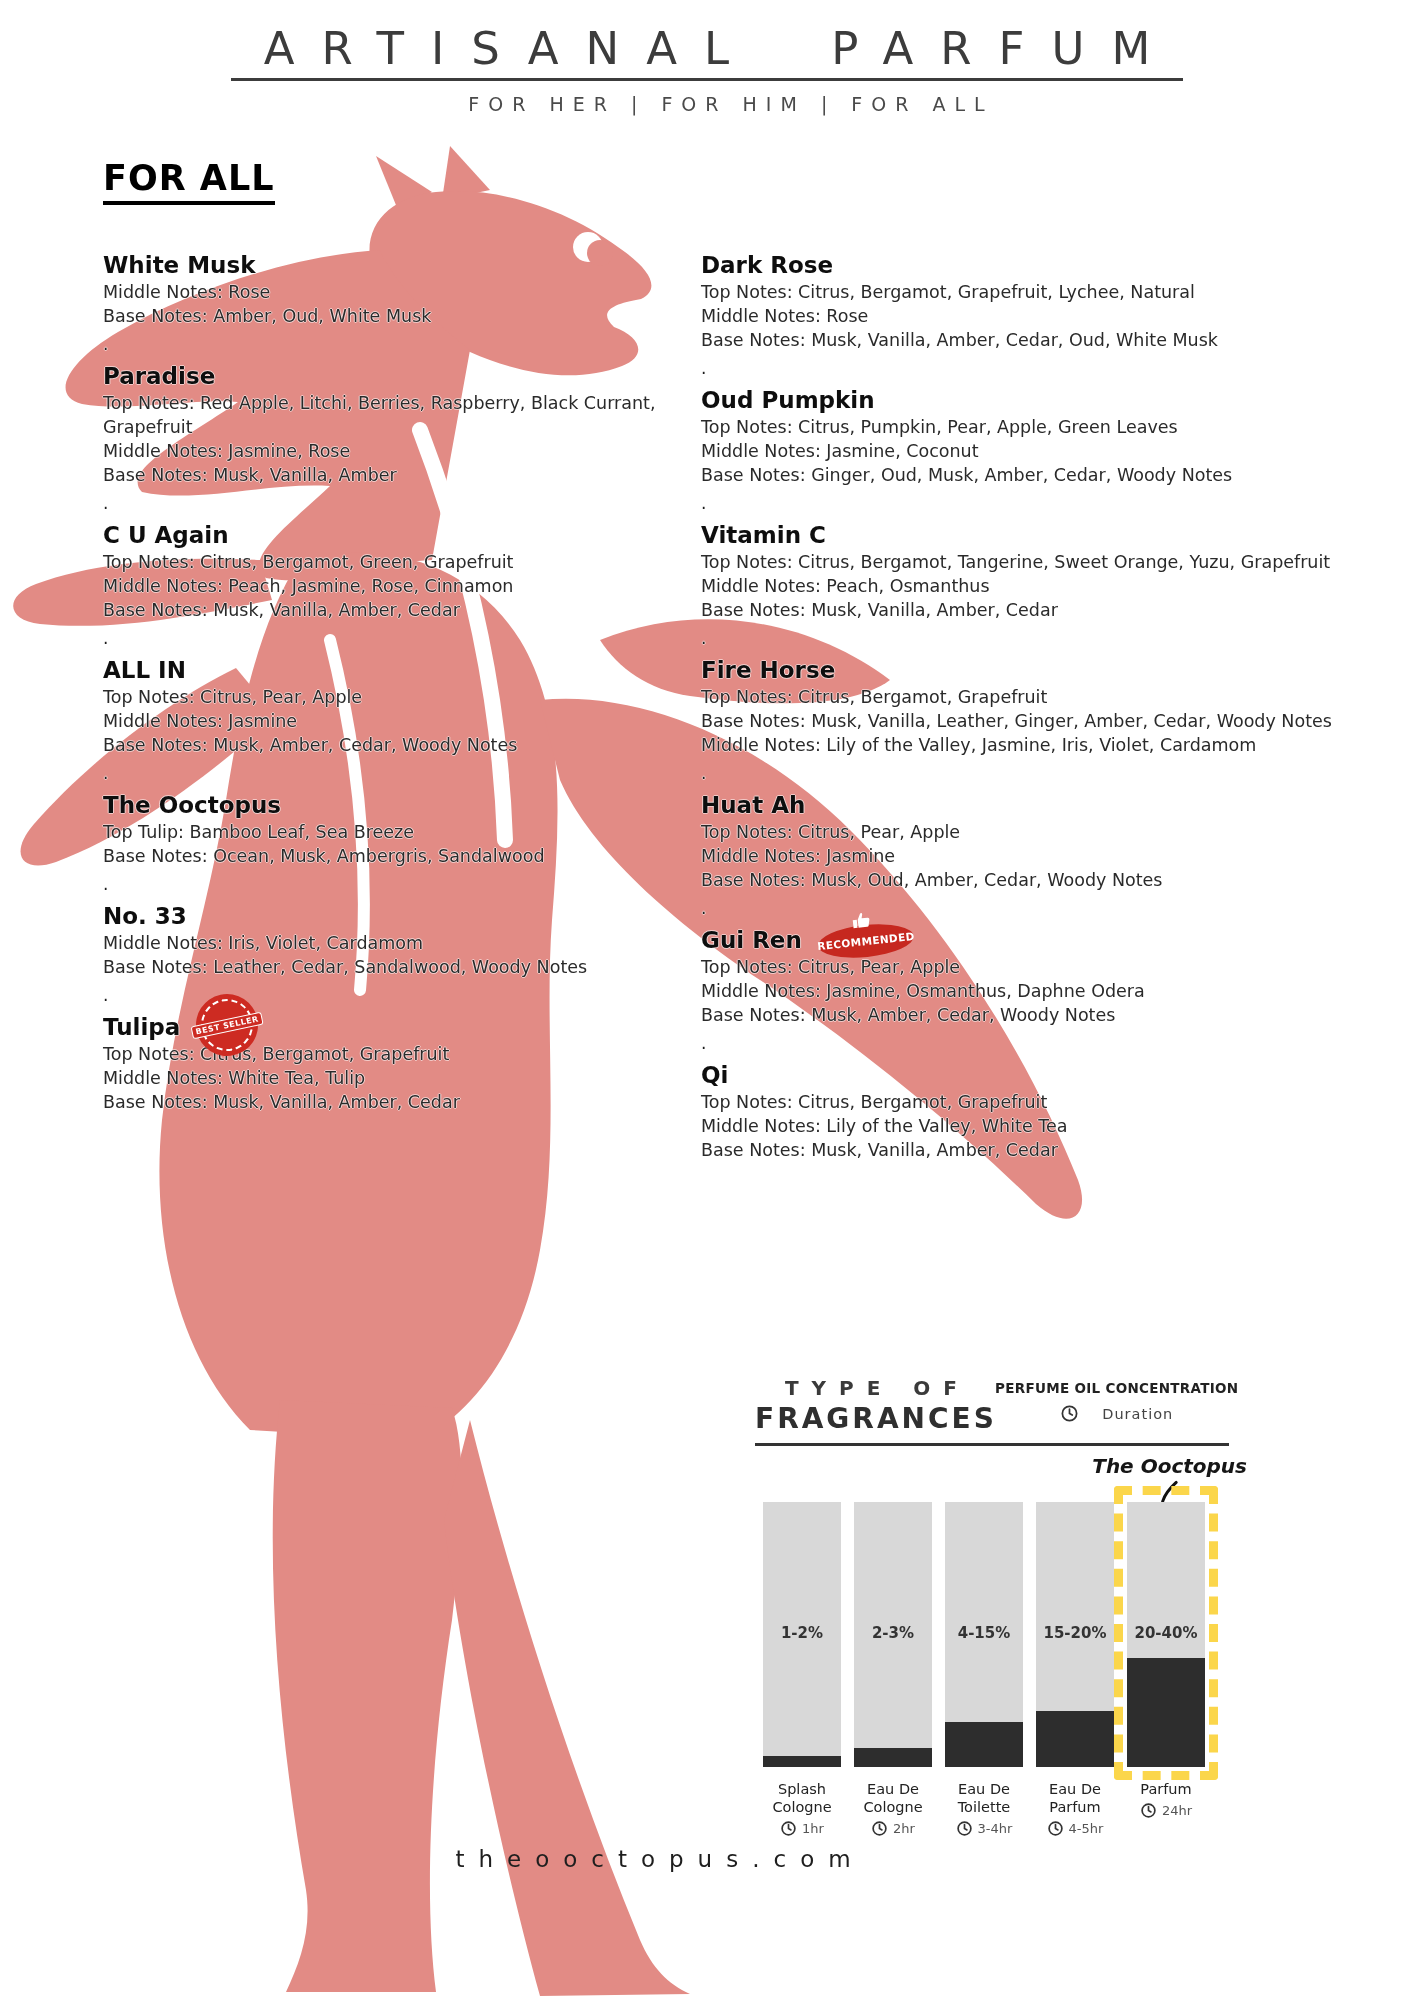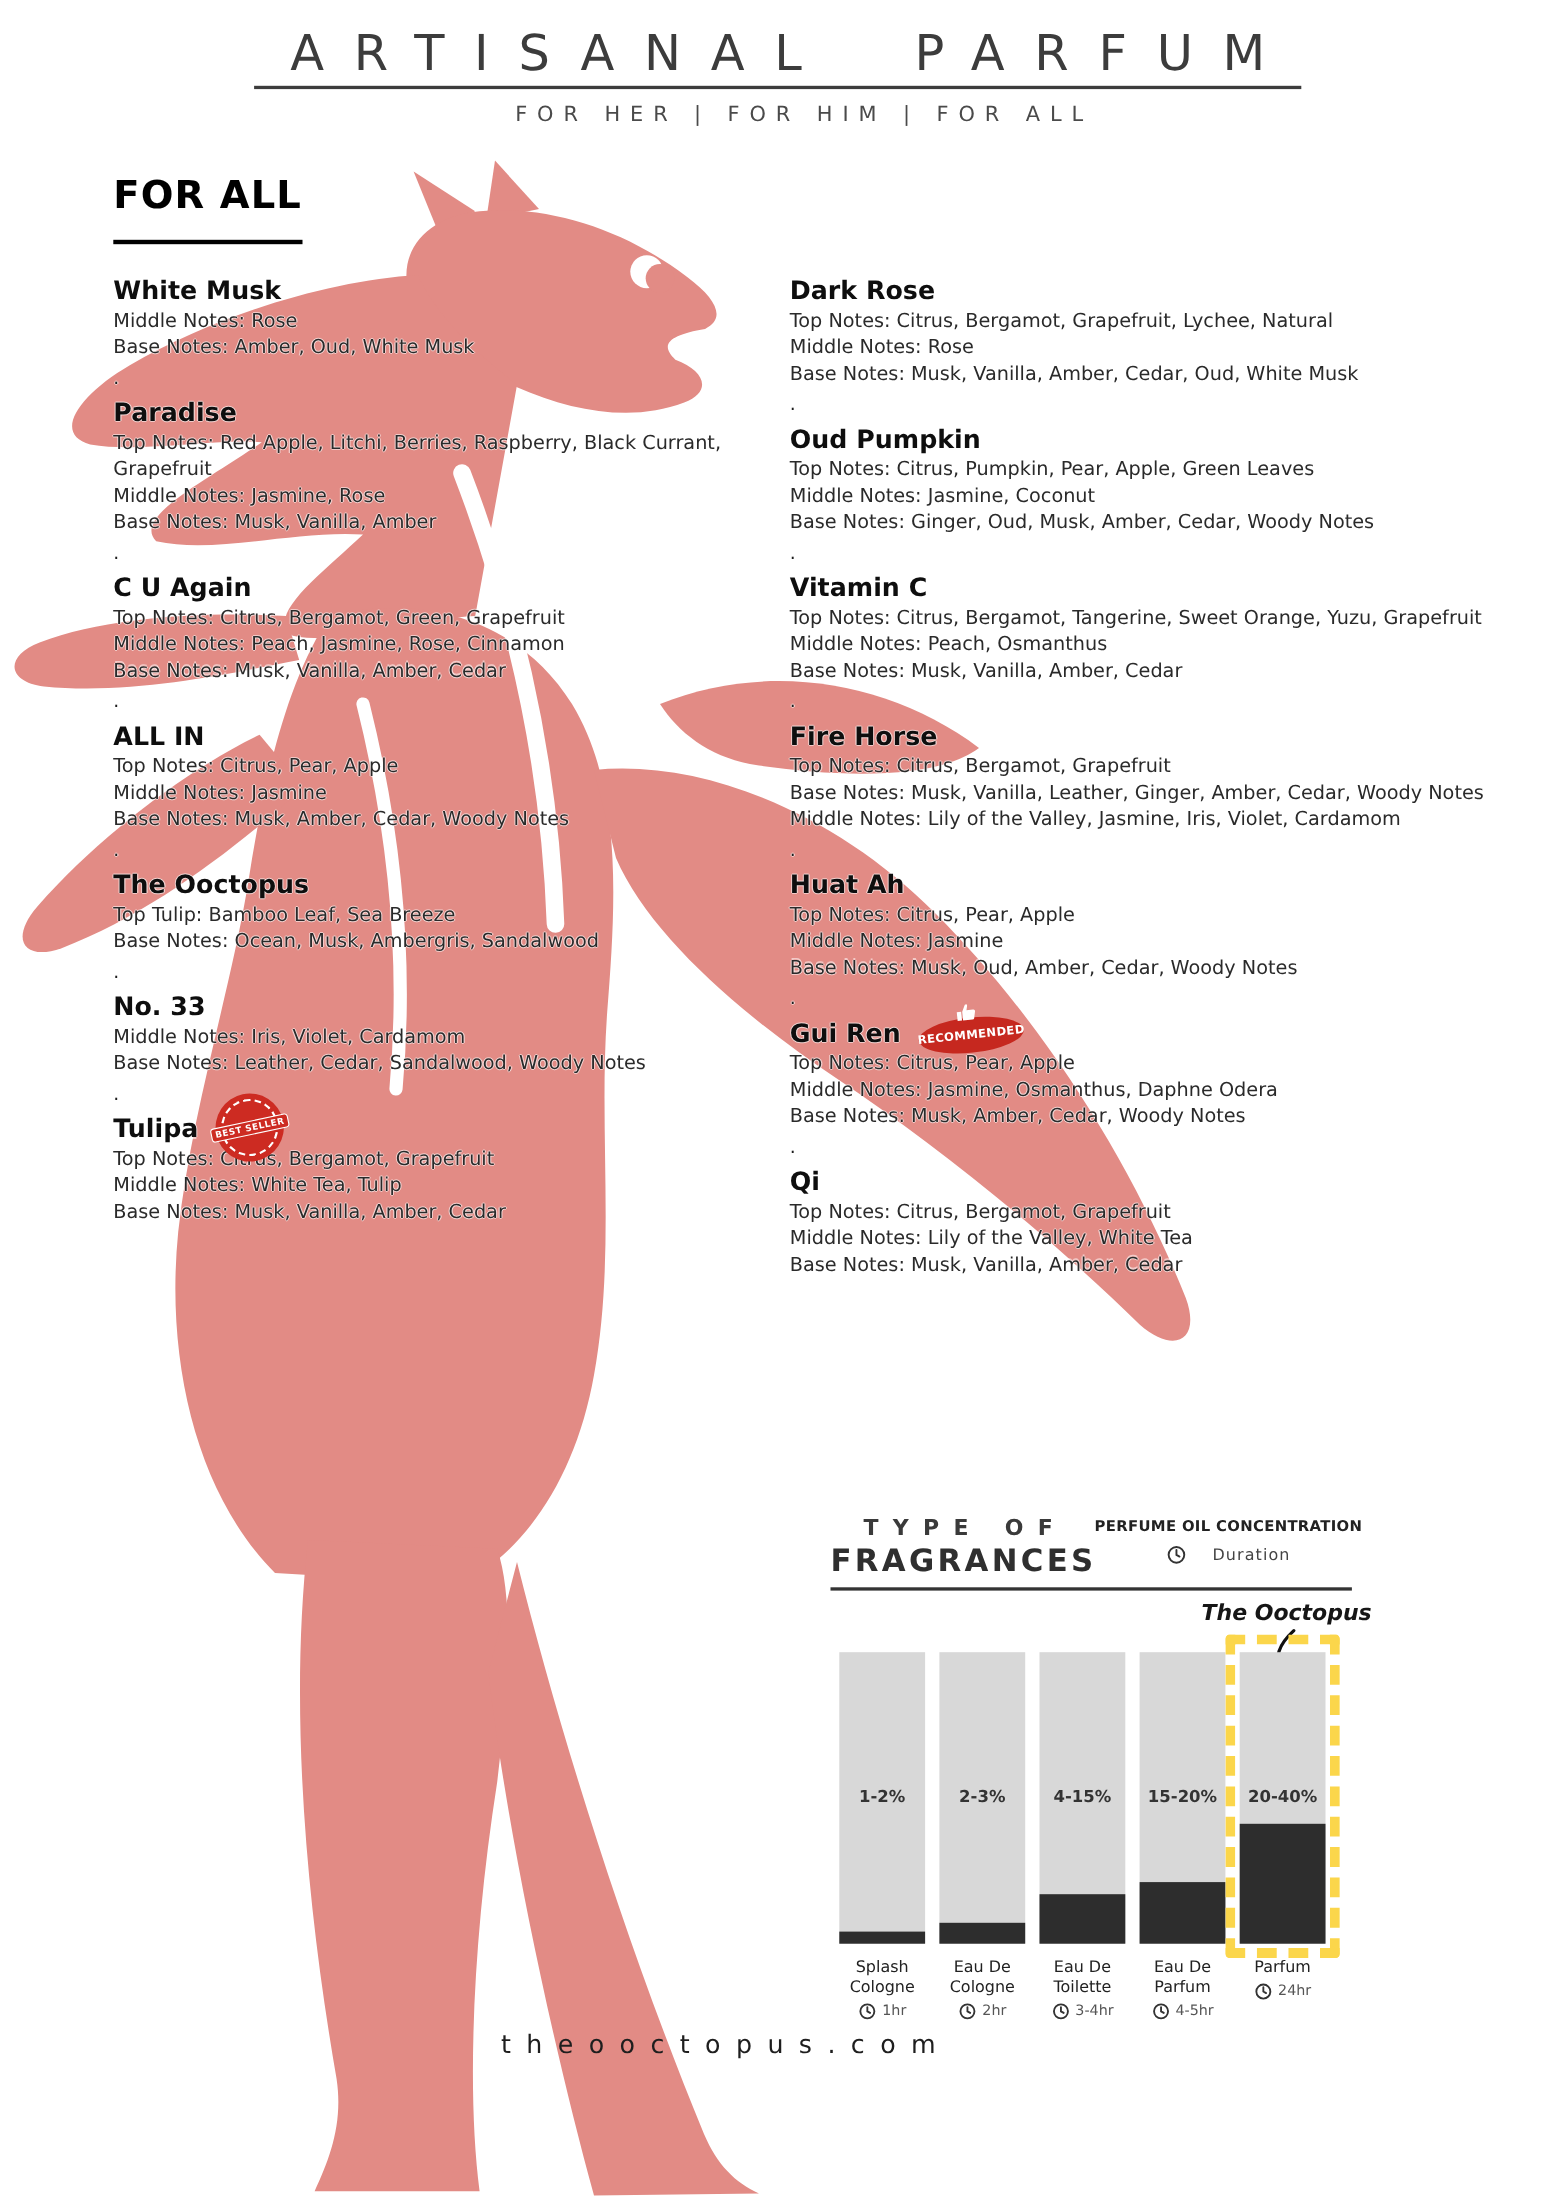--- a/index.html
+++ b/index.html
@@ -8,26 +8,26 @@
   svg.horse{position:absolute;left:0;top:0;z-index:0;}
 
   
   .hdr{position:absolute;top:22px;left:0;width:100%;text-align:center;z-index:2;}
   .hdr-title{display:inline-block;font-size:45px;font-weight:400;letter-spacing:27px;
              word-spacing:34px;color:#3c3c3c;white-space:nowrap;margin-right:-27px;}
   .hdr-rule{width:952px;height:3px;background:#3c3c3c;margin:3px auto 0;}
   .hdr-sub{margin-top:12px;font-size:19px;letter-spacing:9px;color:#4a4a4a;white-space:nowrap;padding-left:48px;}
 
   .for-all{position:absolute;top:158px;left:103px;font-size:35px;font-weight:800;color:#000;
-           border-bottom:4px solid #000;padding-bottom:20px;letter-spacing:1px;z-index:2;}
+           border-bottom:4px solid #000;padding-bottom:3px;letter-spacing:1px;z-index:2;}
 
   
   .col{position:absolute;top:250px;z-index:2;}
   .col.left{left:103px;width:625px;}
-  .col.right{left:718px;width:640px;}
+  .col.right{left:701px;width:640px;}
   .name-row{display:flex;align-items:center;gap:16px;height:30px;overflow:visible;}
   .pname{font-size:23px;font-weight:700;line-height:30px;color:#0e0e0e;}
   .note{font-size:17.5px;line-height:24px;color:#2a2a2a;}
   .pname,.note,.sep{text-shadow:0 1px 0 rgba(255,255,255,.55),0 -1px 0 rgba(255,255,255,.55),
                     1px 0 0 rgba(255,255,255,.55),-1px 0 0 rgba(255,255,255,.55);}
   .sep{font-size:17px;line-height:33px;color:#1c1c1c;}
 
   
   .stamp{position:relative;width:62px;height:62px;border-radius:50%;background:#cd2b22;
          transform:rotate(-12deg);flex:0 0 auto;display:flex;align-items:center;justify-content:center;margin-top:-4px;}

